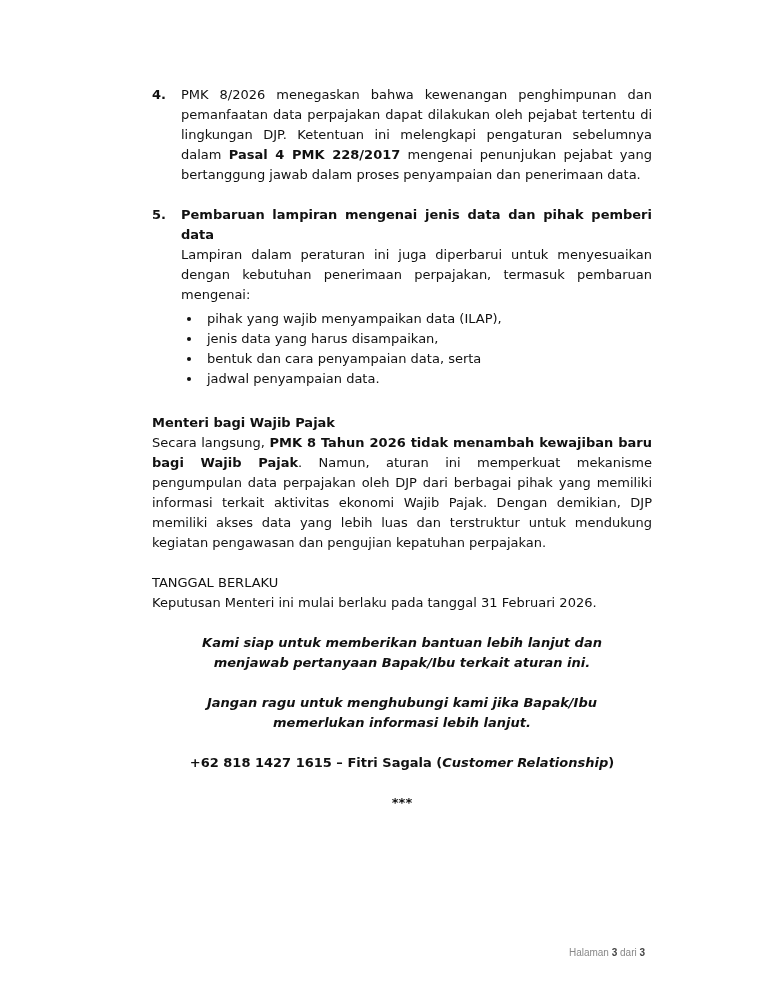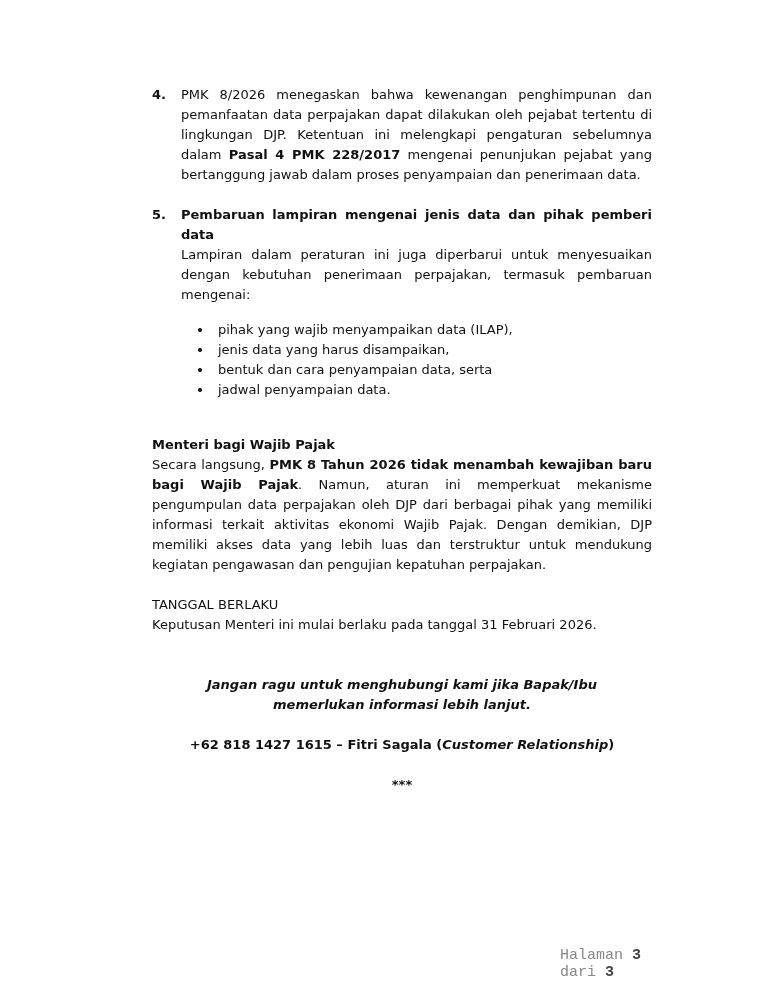--- a/index.html
+++ b/index.html
@@ -19,37 +19,37 @@
   .num-item { position: relative; padding-left: 29px; }
   .num-item .num {
     position: absolute; left: 0; top: 0; font-weight: bold;
   }
   .num-item .title {
     font-weight: bold; text-align: justify; text-align-last: justify;
     display: block;
   }
   .num-item .body { text-align: justify; display: block; }
   .gap { height: 20px; }
-  ul.bullets { list-style: none; margin: 15px; padding: 0; }
+  ul.bullets { list-style: none; margin: 4px; padding: 0; }
   ul.bullets li { position: relative; padding-left: 22px; }
   ul.bullets li::before {
     content: ""; position: absolute; left: 2px; top: 8px;
     width: 4px; height: 4px; border-radius: 50%; background: #111;
   }
   .section-title { font-weight: bold; }
   .para { text-align: justify; }
   .b { font-weight: bold; }
   .center-block { text-align: center; font-weight: bold; font-style: italic; }
   .contact { text-align: center; font-weight: bold; }
   .contact .it { font-style: italic; }
   .stars { text-align: center; font-weight: bold; }
   .footer {
     position: absolute; left: 560px; top: 947px; width: 94px;
-    text-align: left; font-family: Liberation Mono, monospace;
-    font-size: 15px; color: #888888;
+    text-align: center; font-family: Liberation Sans, sans-serif;
+    font-size: 10px; color: #888888;
   }
   .footer .b { color: #444444; }
 </style>
 </head>
 <body>
 
 <div class="page">
   <div class="content">
 
     <div class="num-item">
@@ -80,20 +80,24 @@
 
     <div class="gap"></div>
 
     <div>
       <div>TANGGAL BERLAKU</div>
       <div>Keputusan Menteri ini mulai berlaku pada tanggal 31 Februari 2026.</div>
     </div>
 
     <div class="gap"></div>
 
+    <div class="center-block">
+      <div>Kami siap untuk memberikan bantuan lebih lanjut dan</div>
+      <div>menjawab pertanyaan Bapak/Ibu terkait aturan ini.</div>
+    </div>
 
     <div class="gap"></div>
 
     <div class="center-block">
       <div>Jangan ragu untuk menghubungi kami jika Bapak/Ibu</div>
       <div>memerlukan informasi lebih lanjut.</div>
     </div>
 
     <div class="gap"></div>
 

